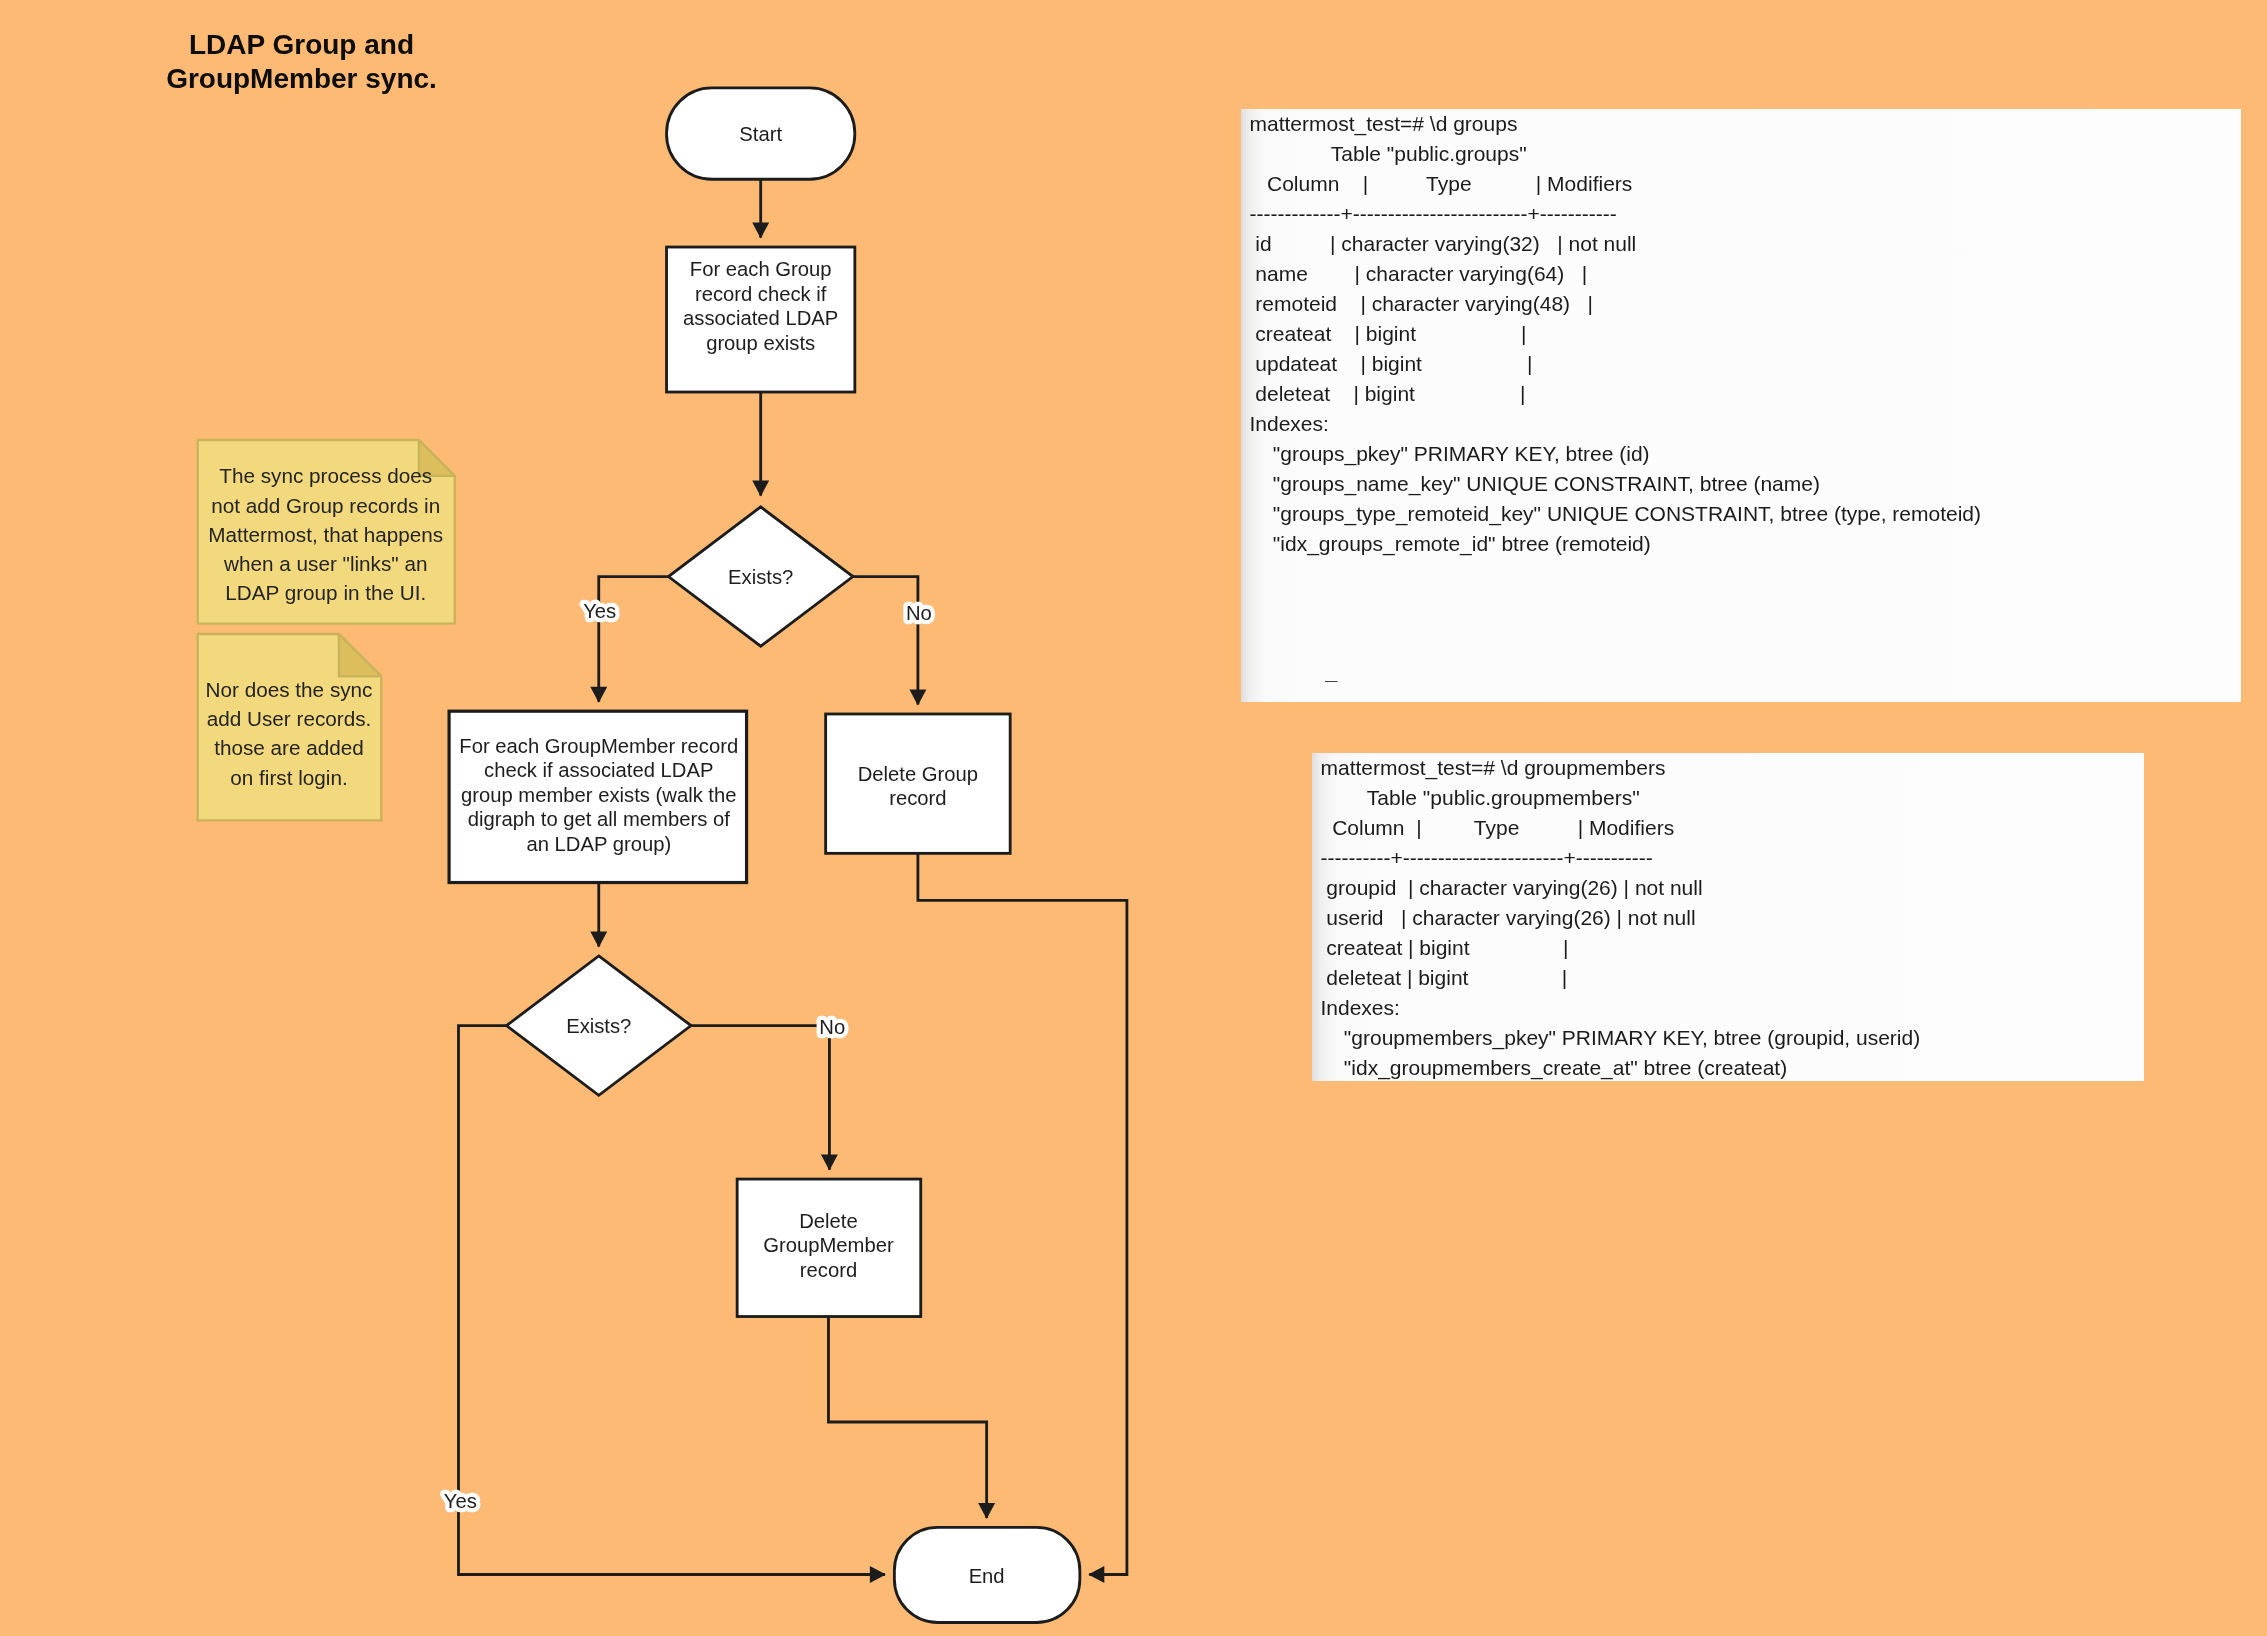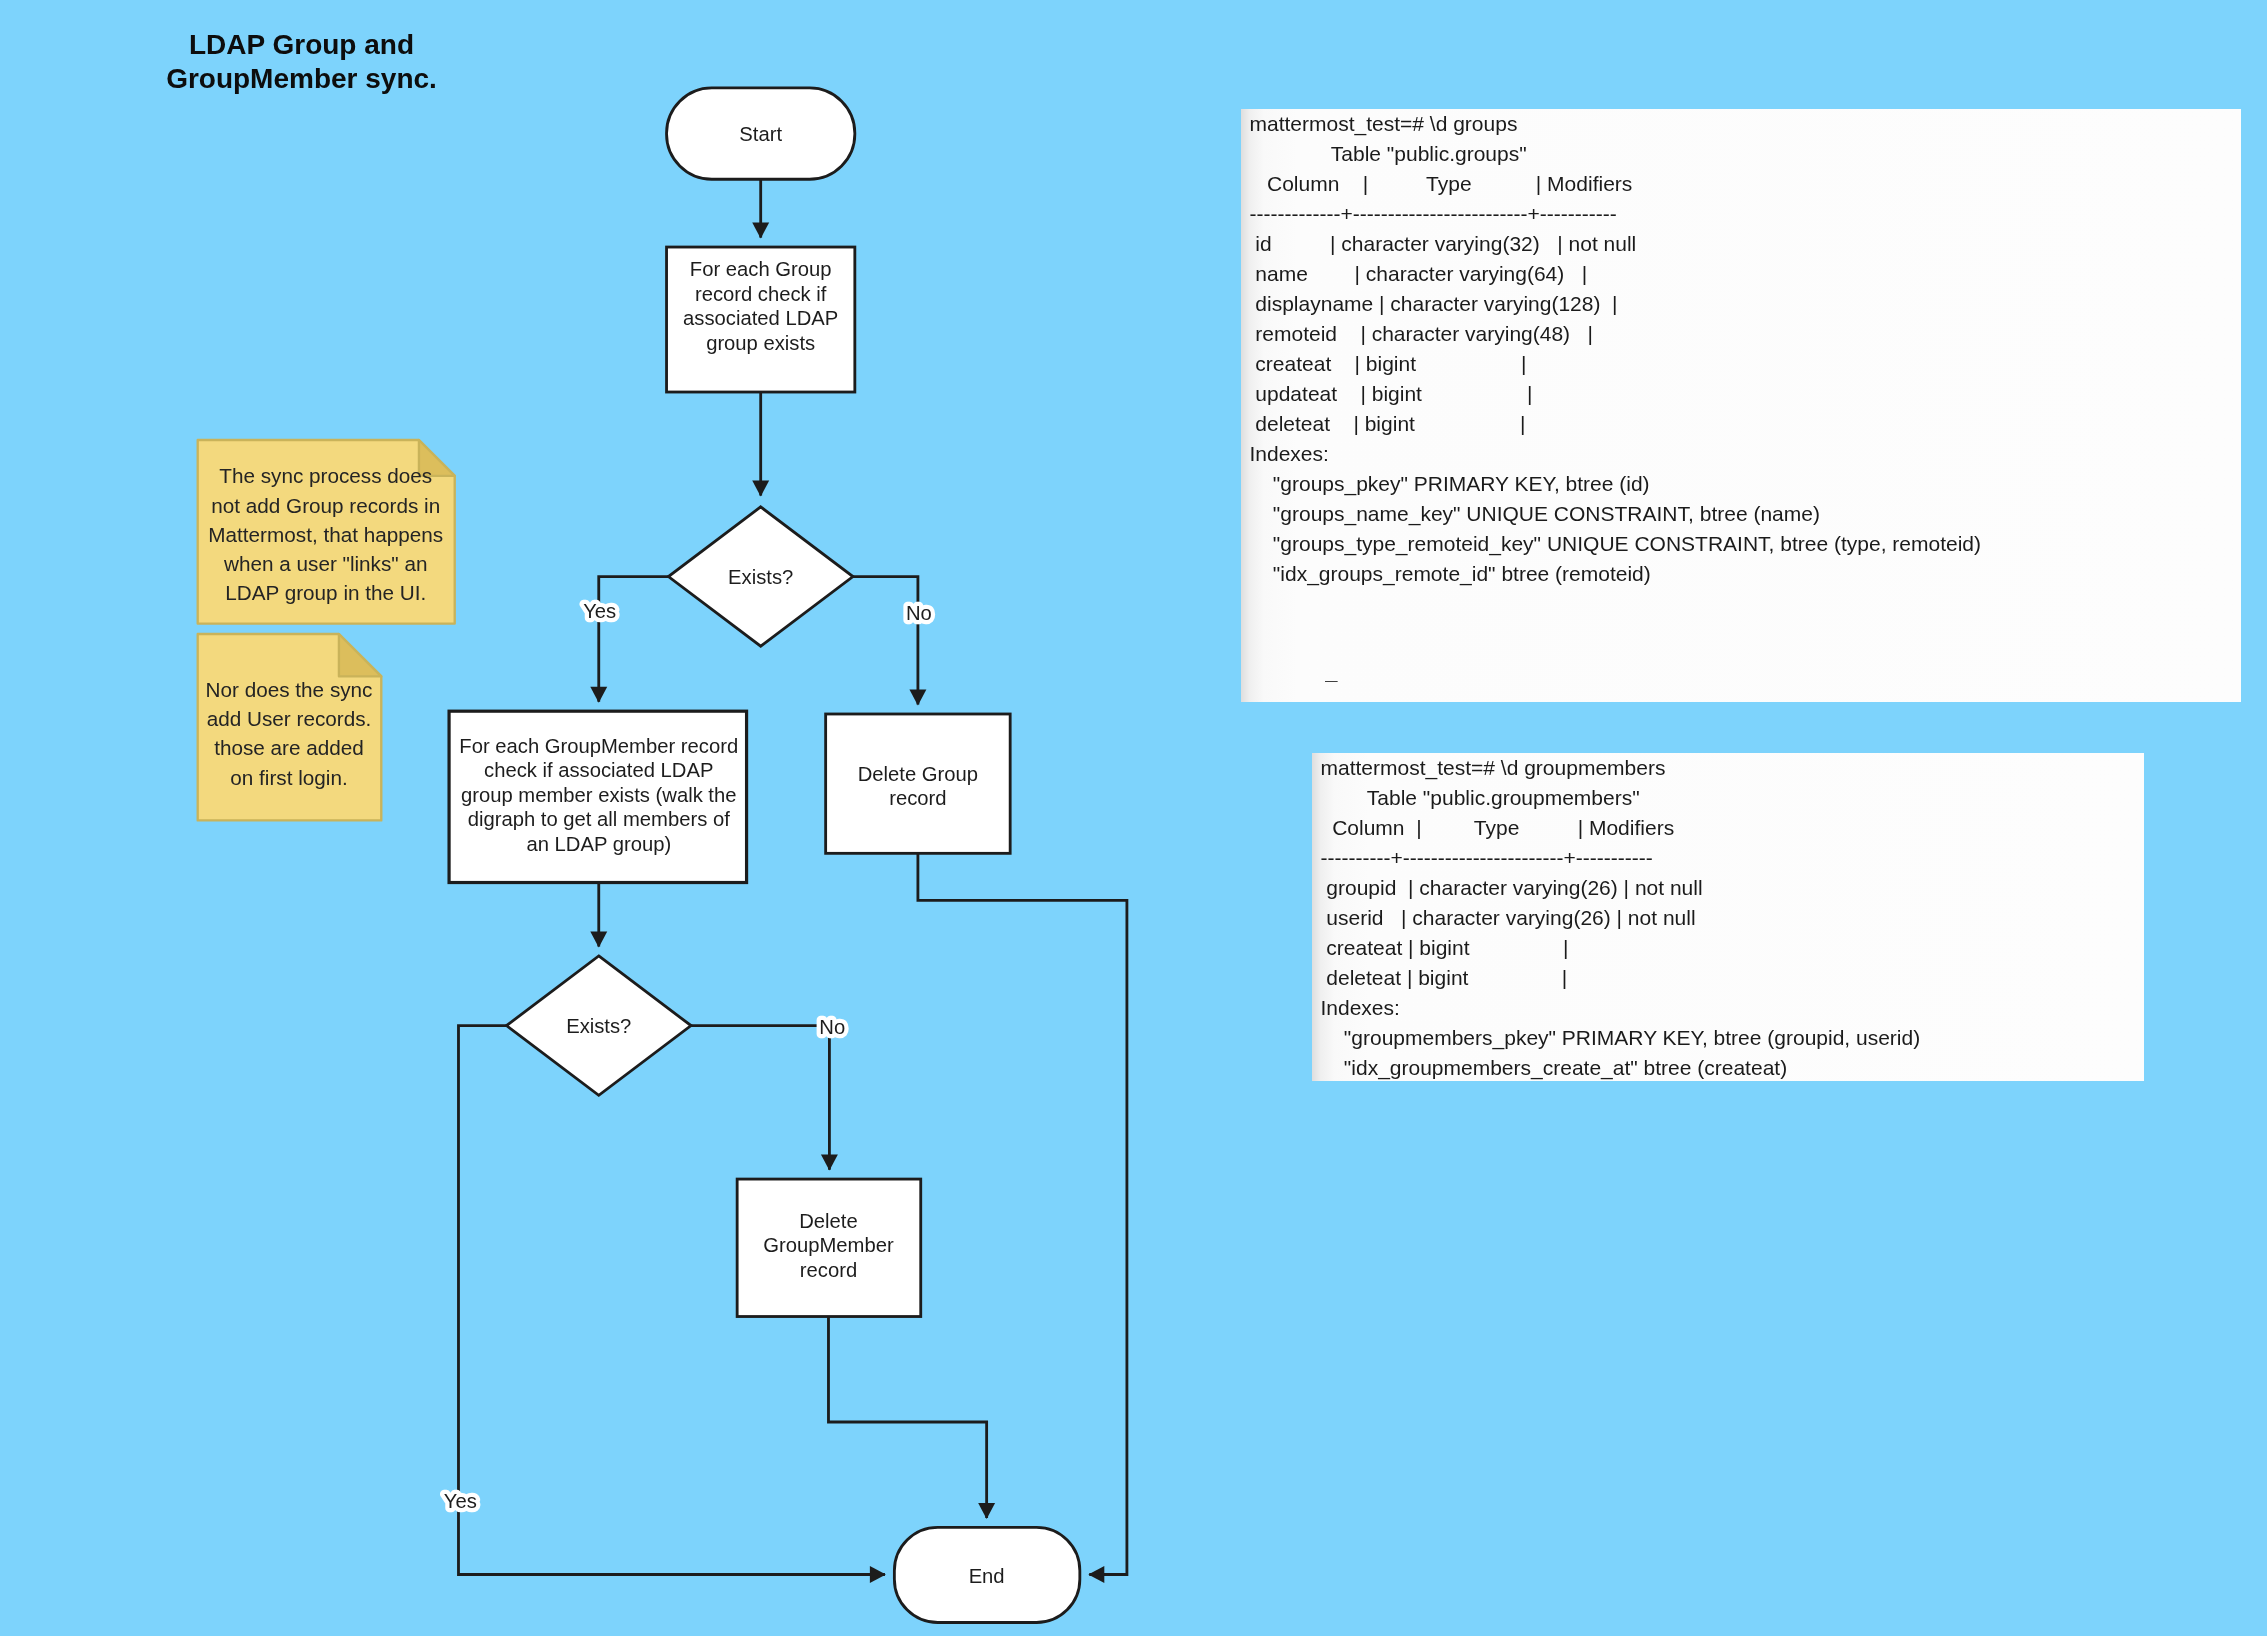--- a/index.html
+++ b/index.html
@@ -1,16 +1,16 @@
 <!DOCTYPE html>
 <html style="font-size:15px"><head>
 <meta charset="utf-8">
 <style>
   html,body{margin:0;padding:0;background:#ffffff;}
-  .page{position:relative;width:2267px;height:1637px;background:#7dd3fc;overflow:hidden;
+  .page{position:relative;width:2267px;height:1637px;background:#fdba74;overflow:hidden;
         font-family:"Liberation Sans",sans-serif;color:#1d1d1d;}
   .title{position:absolute;left:104px;top:28px;width:395px;text-align:center;
          font-size:28px;font-weight:bold;line-height:34px;color:#0d0d0d;}
   svg.diagram{position:absolute;left:0;top:0;}
   .shape{fill:#ffffff;stroke:#1c1c1c;stroke-width:3;}
   .shape2{fill:#ffffff;stroke:#1c1c1c;stroke-width:3.4;}
   .edge{fill:none;stroke:#1c1c1c;stroke-width:3;}
   .node-label{font-family:"Liberation Sans",sans-serif;font-size:21.5px;fill:#1d1d1d;
               text-anchor:middle;}
   .edge-label{font-family:"Liberation Sans",sans-serif;font-size:21.5px;fill:#1d1d1d;
@@ -132,21 +132,20 @@
     </g>
   </svg>
 
   <div class="term" style="left:1241px;top:109px;width:1000px;height:593px;">
       <div class="tline">mattermost_test=# \d groups</div>
       <div class="tline">              Table "public.groups"</div>
       <div class="tline">   Column    |          Type           | Modifiers</div>
       <div class="tline">-------------+-------------------------+-----------</div>
       <div class="tline"> id          | character varying(32)   | not null</div>
       <div class="tline"> name        | character varying(64)   |</div>
-      <div class="tline"> displayname | character varying(128)  |</div>
       <div class="tline"> remoteid    | character varying(48)   |</div>
       <div class="tline"> createat    | bigint                  |</div>
       <div class="tline"> updateat    | bigint                  |</div>
       <div class="tline"> deleteat    | bigint                  |</div>
       <div class="tline">Indexes:</div>
       <div class="tline">    "groups_pkey" PRIMARY KEY, btree (id)</div>
       <div class="tline">    "groups_name_key" UNIQUE CONSTRAINT, btree (name)</div>
       <div class="tline">    "groups_type_remoteid_key" UNIQUE CONSTRAINT, btree (type, remoteid)</div>
       <div class="tline">    "idx_groups_remote_id" btree (remoteid)</div>
     </div>

